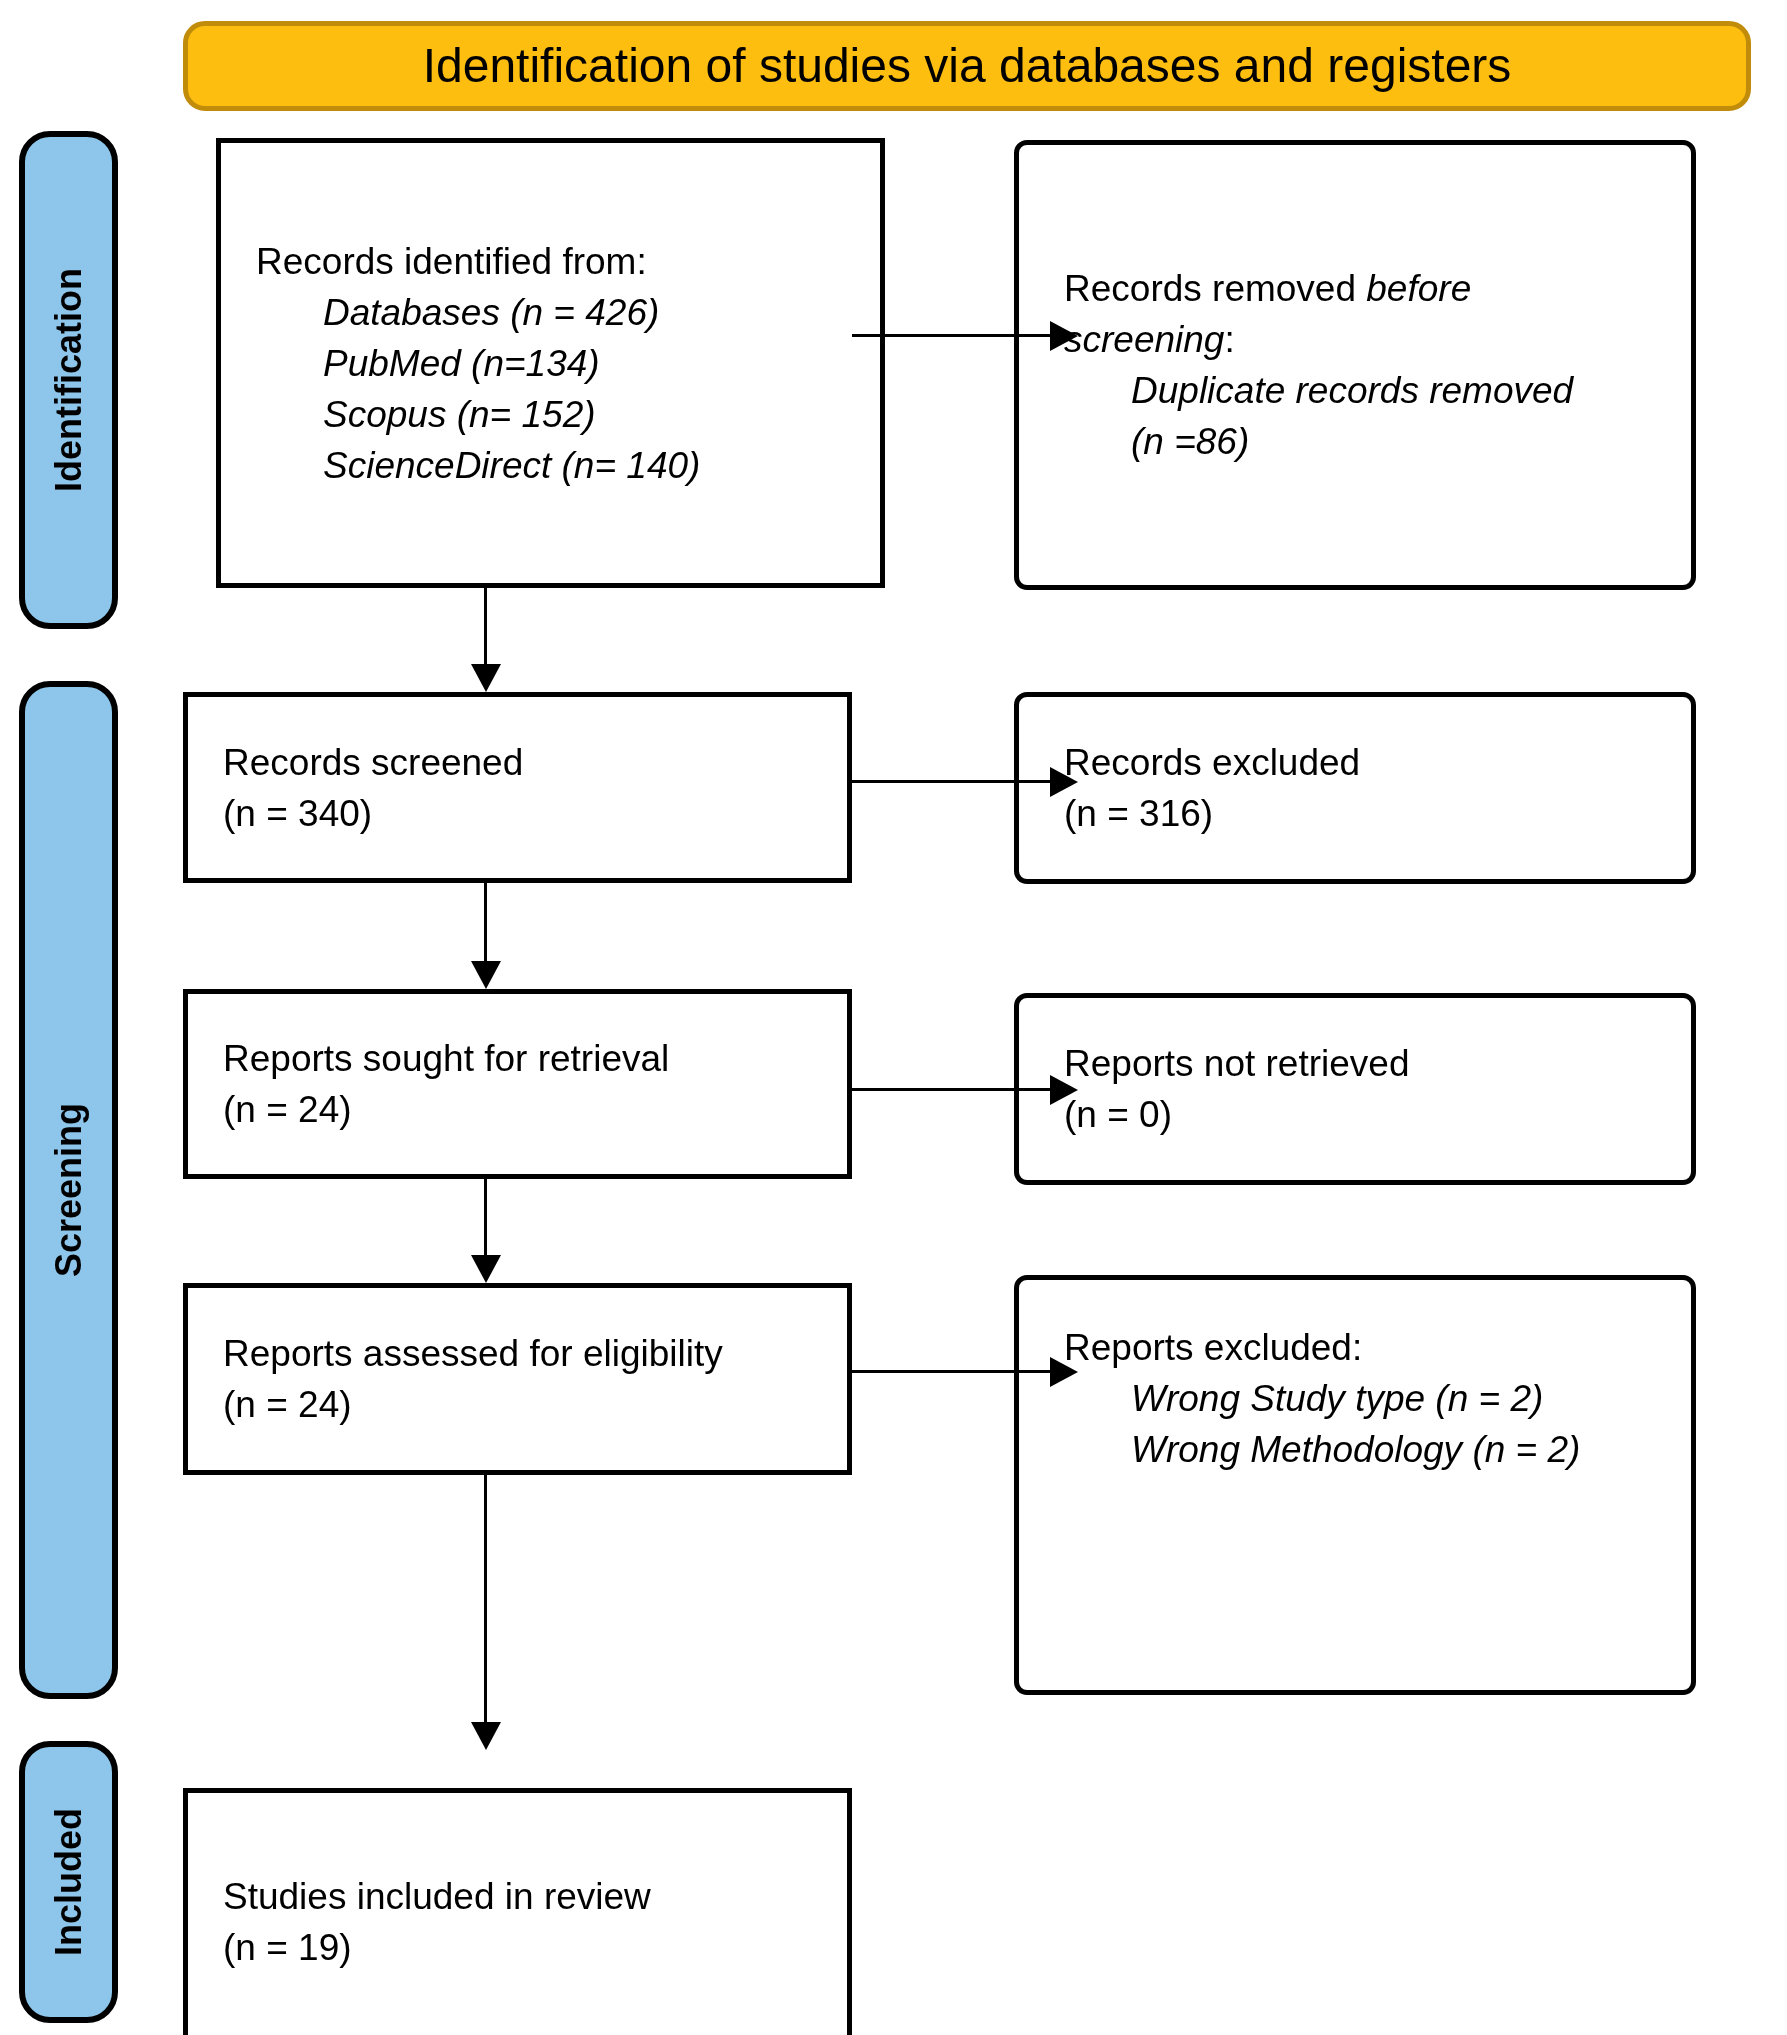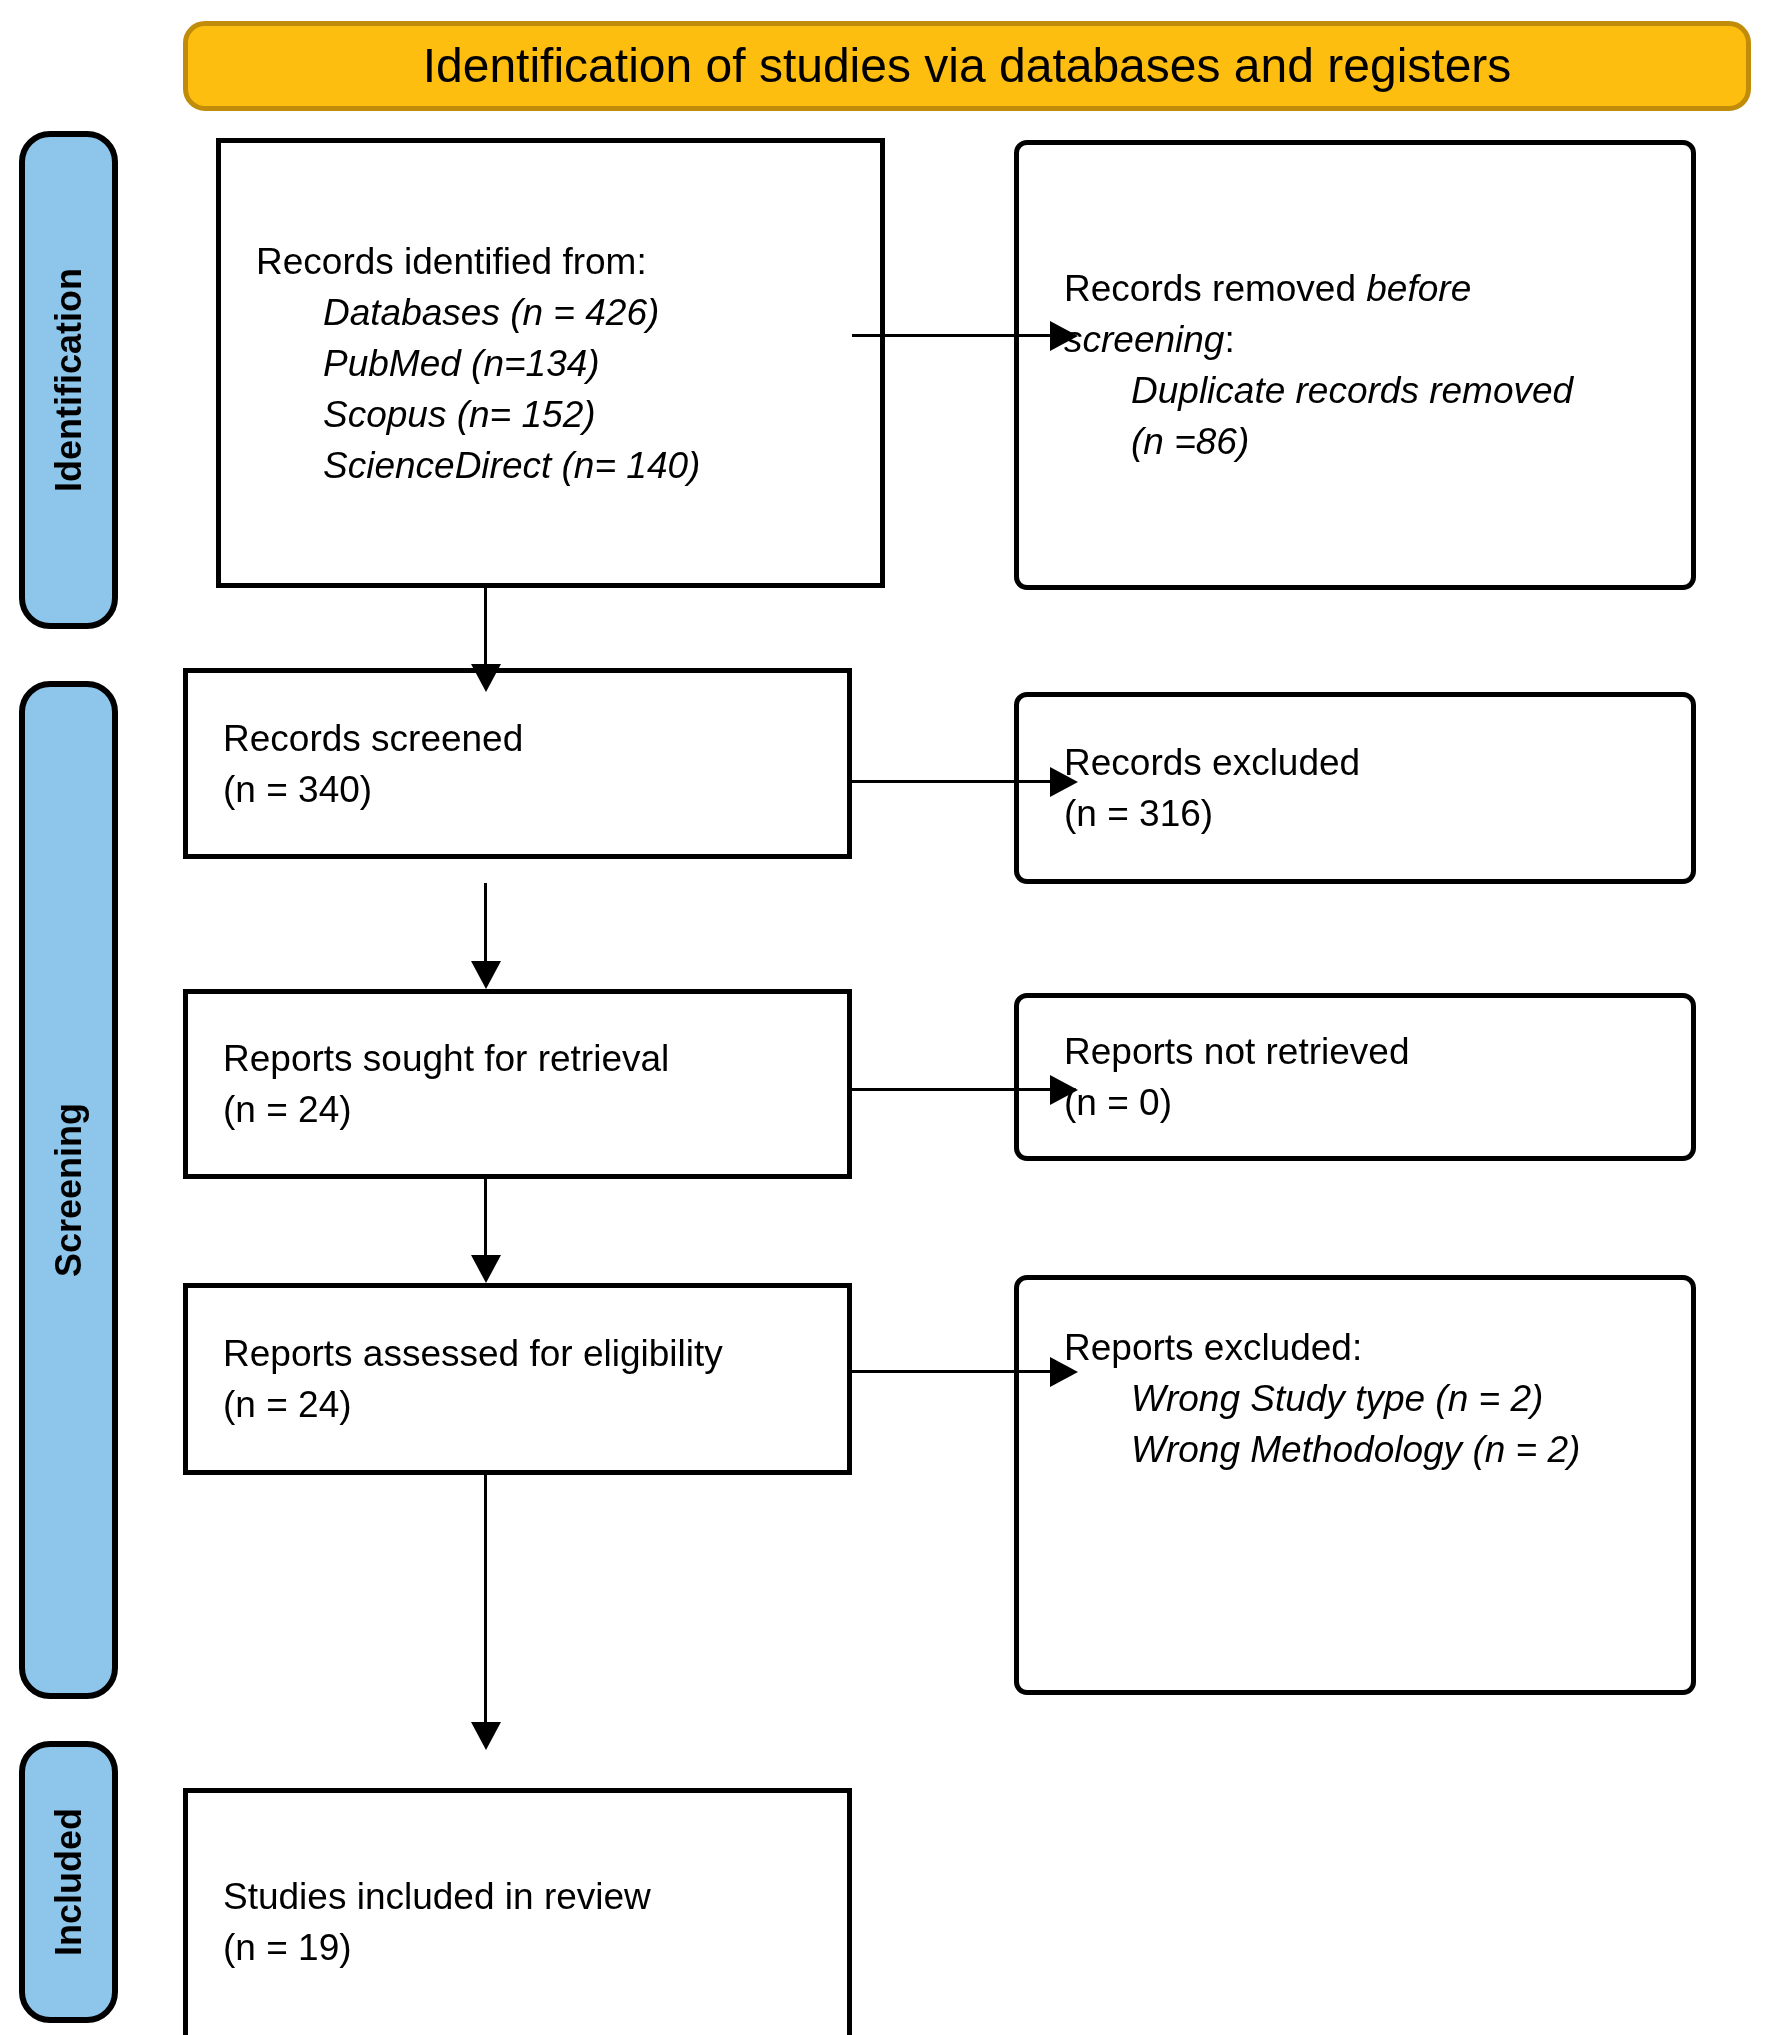--- a/index.html
+++ b/index.html
@@ -34,27 +34,27 @@
   
   .box {
     position:absolute; background:#fff; border:5.1px solid #000;
     box-sizing:border-box; display:flex; flex-direction:column;
     justify-content:center; font-size:37px; line-height:51px;
   }
   .box .indent { padding-left:67px;font-style:italic; }
   .col-l { left:183px;  width:669px; padding-left:35px; padding-right:19px; }
   .col-r { left:1014px; width:682px; padding-left:45px; padding-right:22.4px;border-radius:13px; }
   .b1 { top:138px;  height:450px;margin-left:33px; }
-  .b2 { top:668px; height:191px; }
+  .b2 { top:692px; height:191px; }
   .b3 { top:989px; height:190px; }
   .b4 { top:1283px; height:192px; }
   .b5 { top:1788px; height:267px; }
   .r1 { top:140px;  height:450px; }
   .r2 { top:692px; height:192px; }
-  .r3 { top:993px; height:168px; }
+  .r3 { top:993px; height:192px; }
   .r4 { top:1275px; height:420px; justify-content:flex-start; padding-top:42px; }
 
   
   .harrow { position:absolute; height:35px; display:flex; align-items:center; }
   .hshaft { flex:1; height:3.8px; background:#000; }
   .hhead  { width:0; height:0; border-left:28px solid #000;
             border-top:15.4px solid transparent; border-bottom:15.4px solid transparent; }
   .a1 { left:852px; top:318px;  width:226px; }
   .a2 { left:852px; top:764px; width:226px; }
   .a3 { left:852px; top:1072px; width:226px; }

